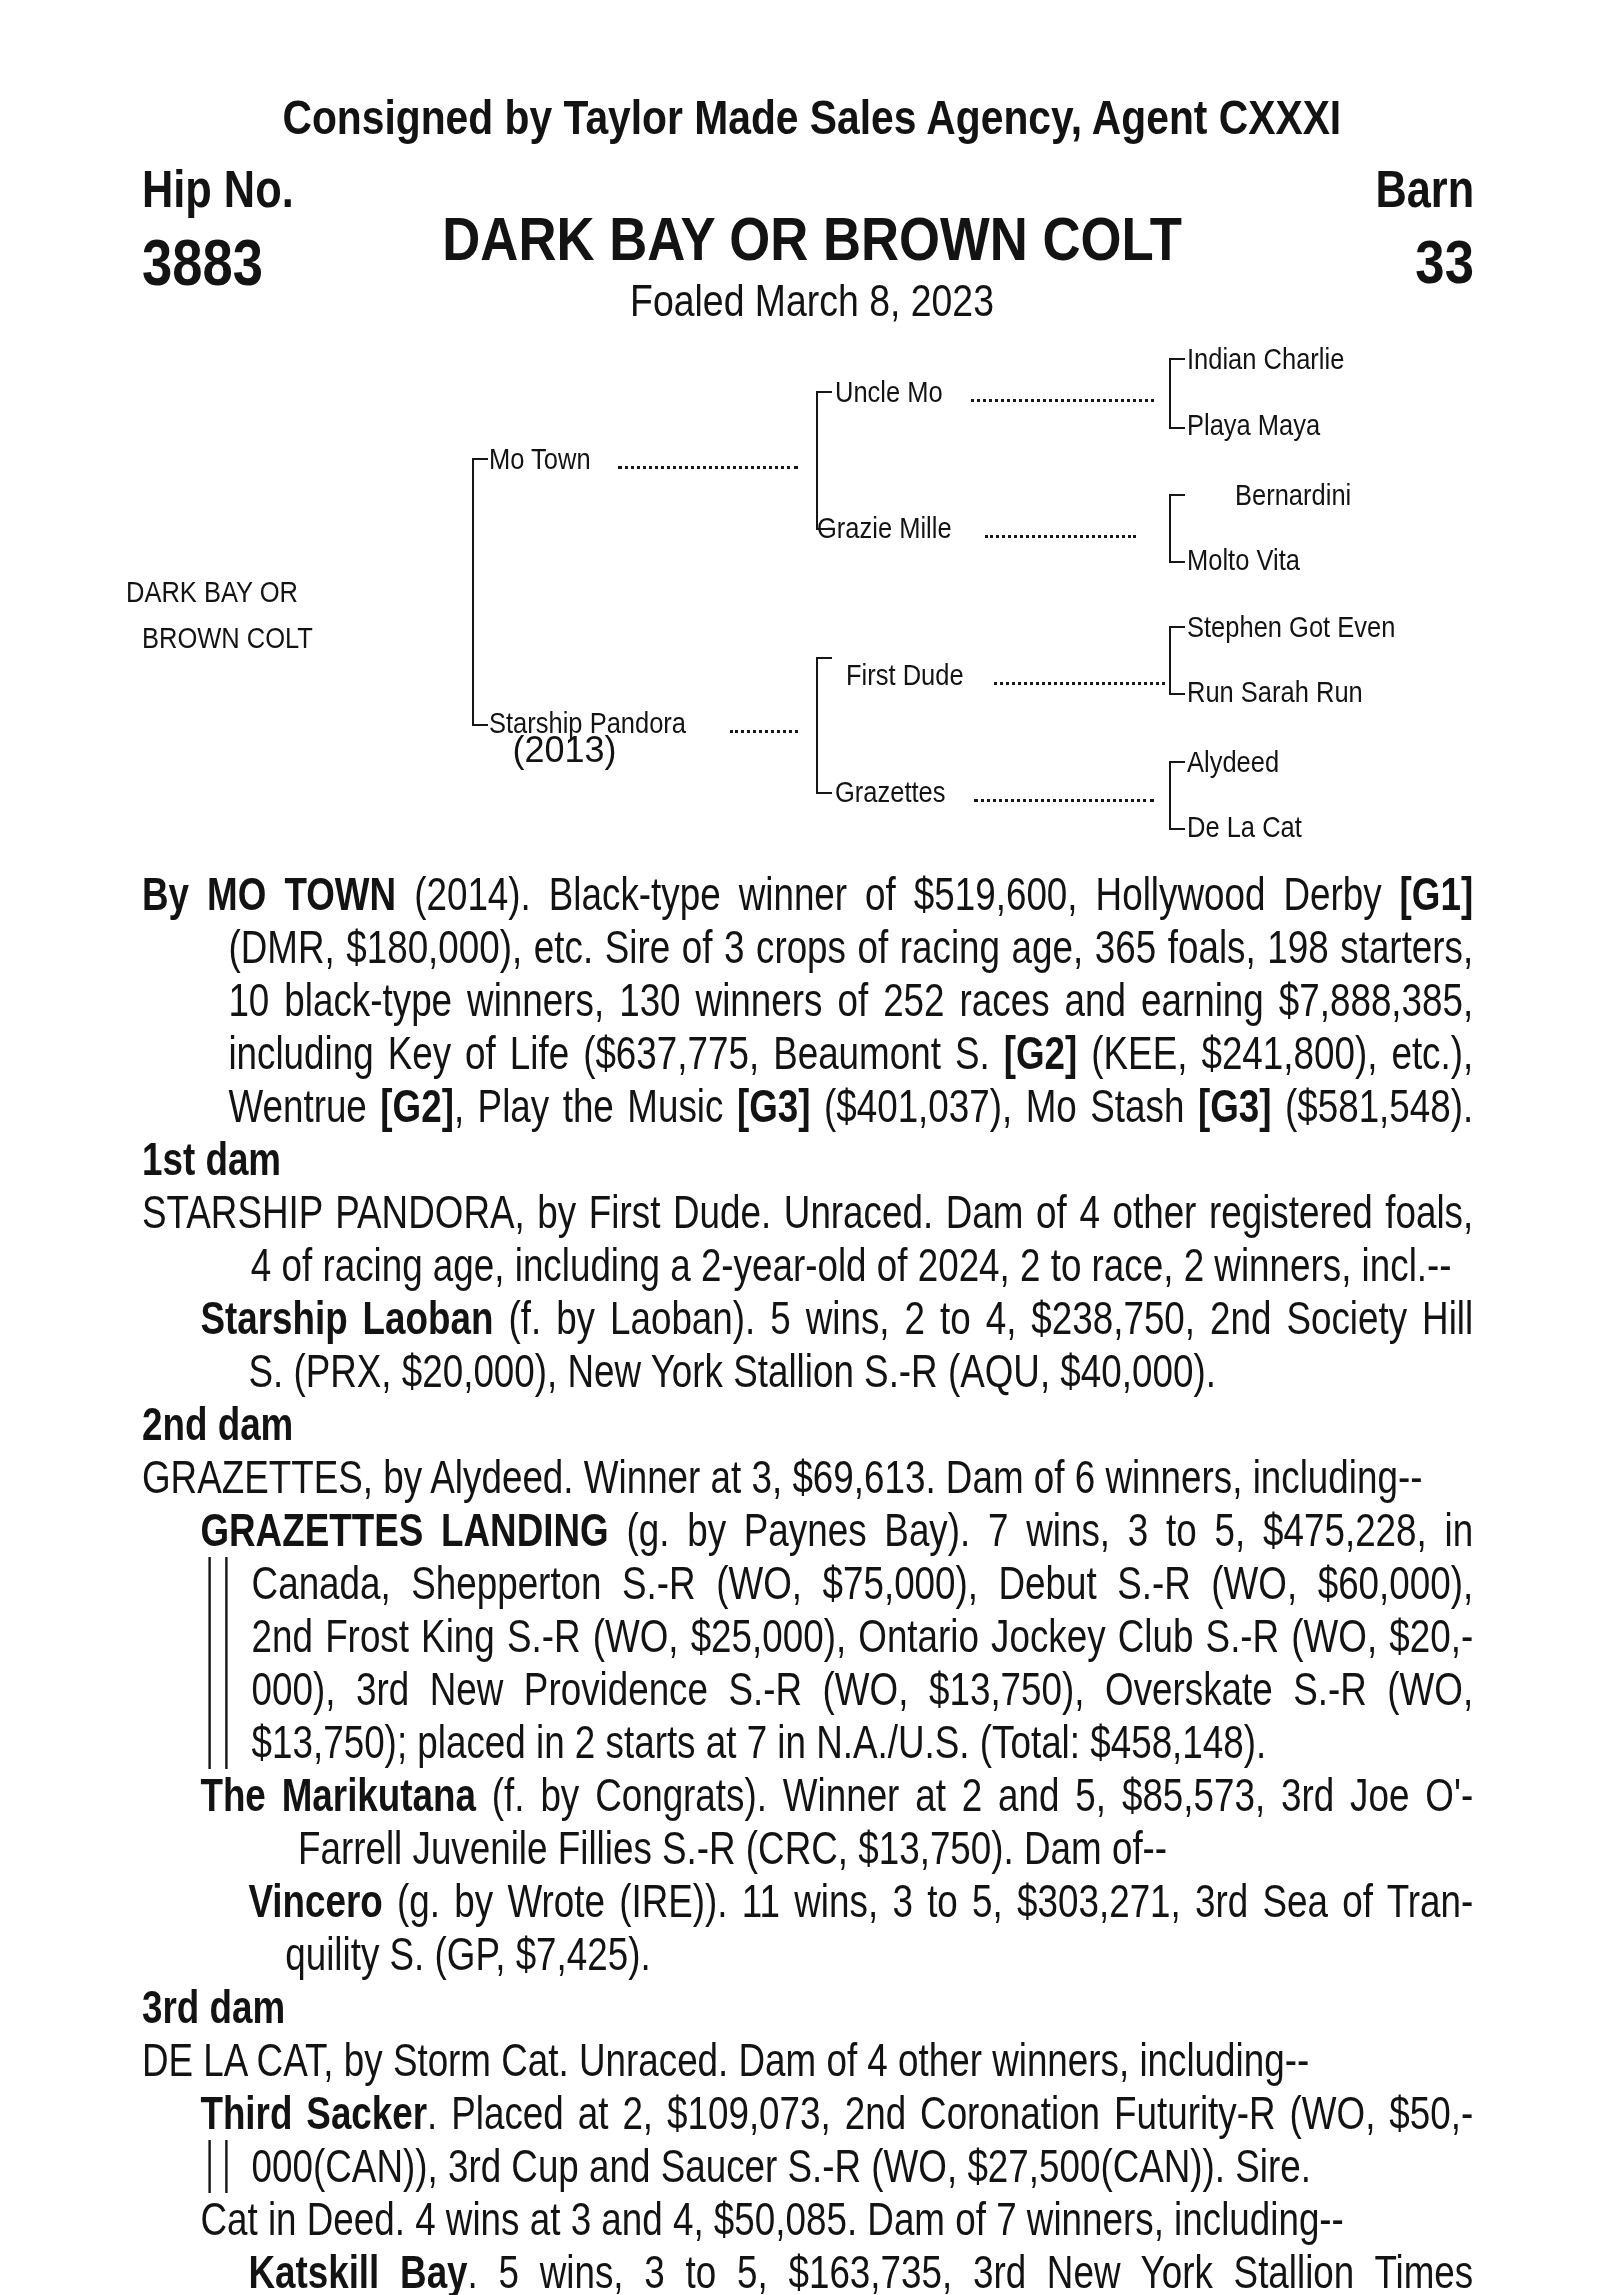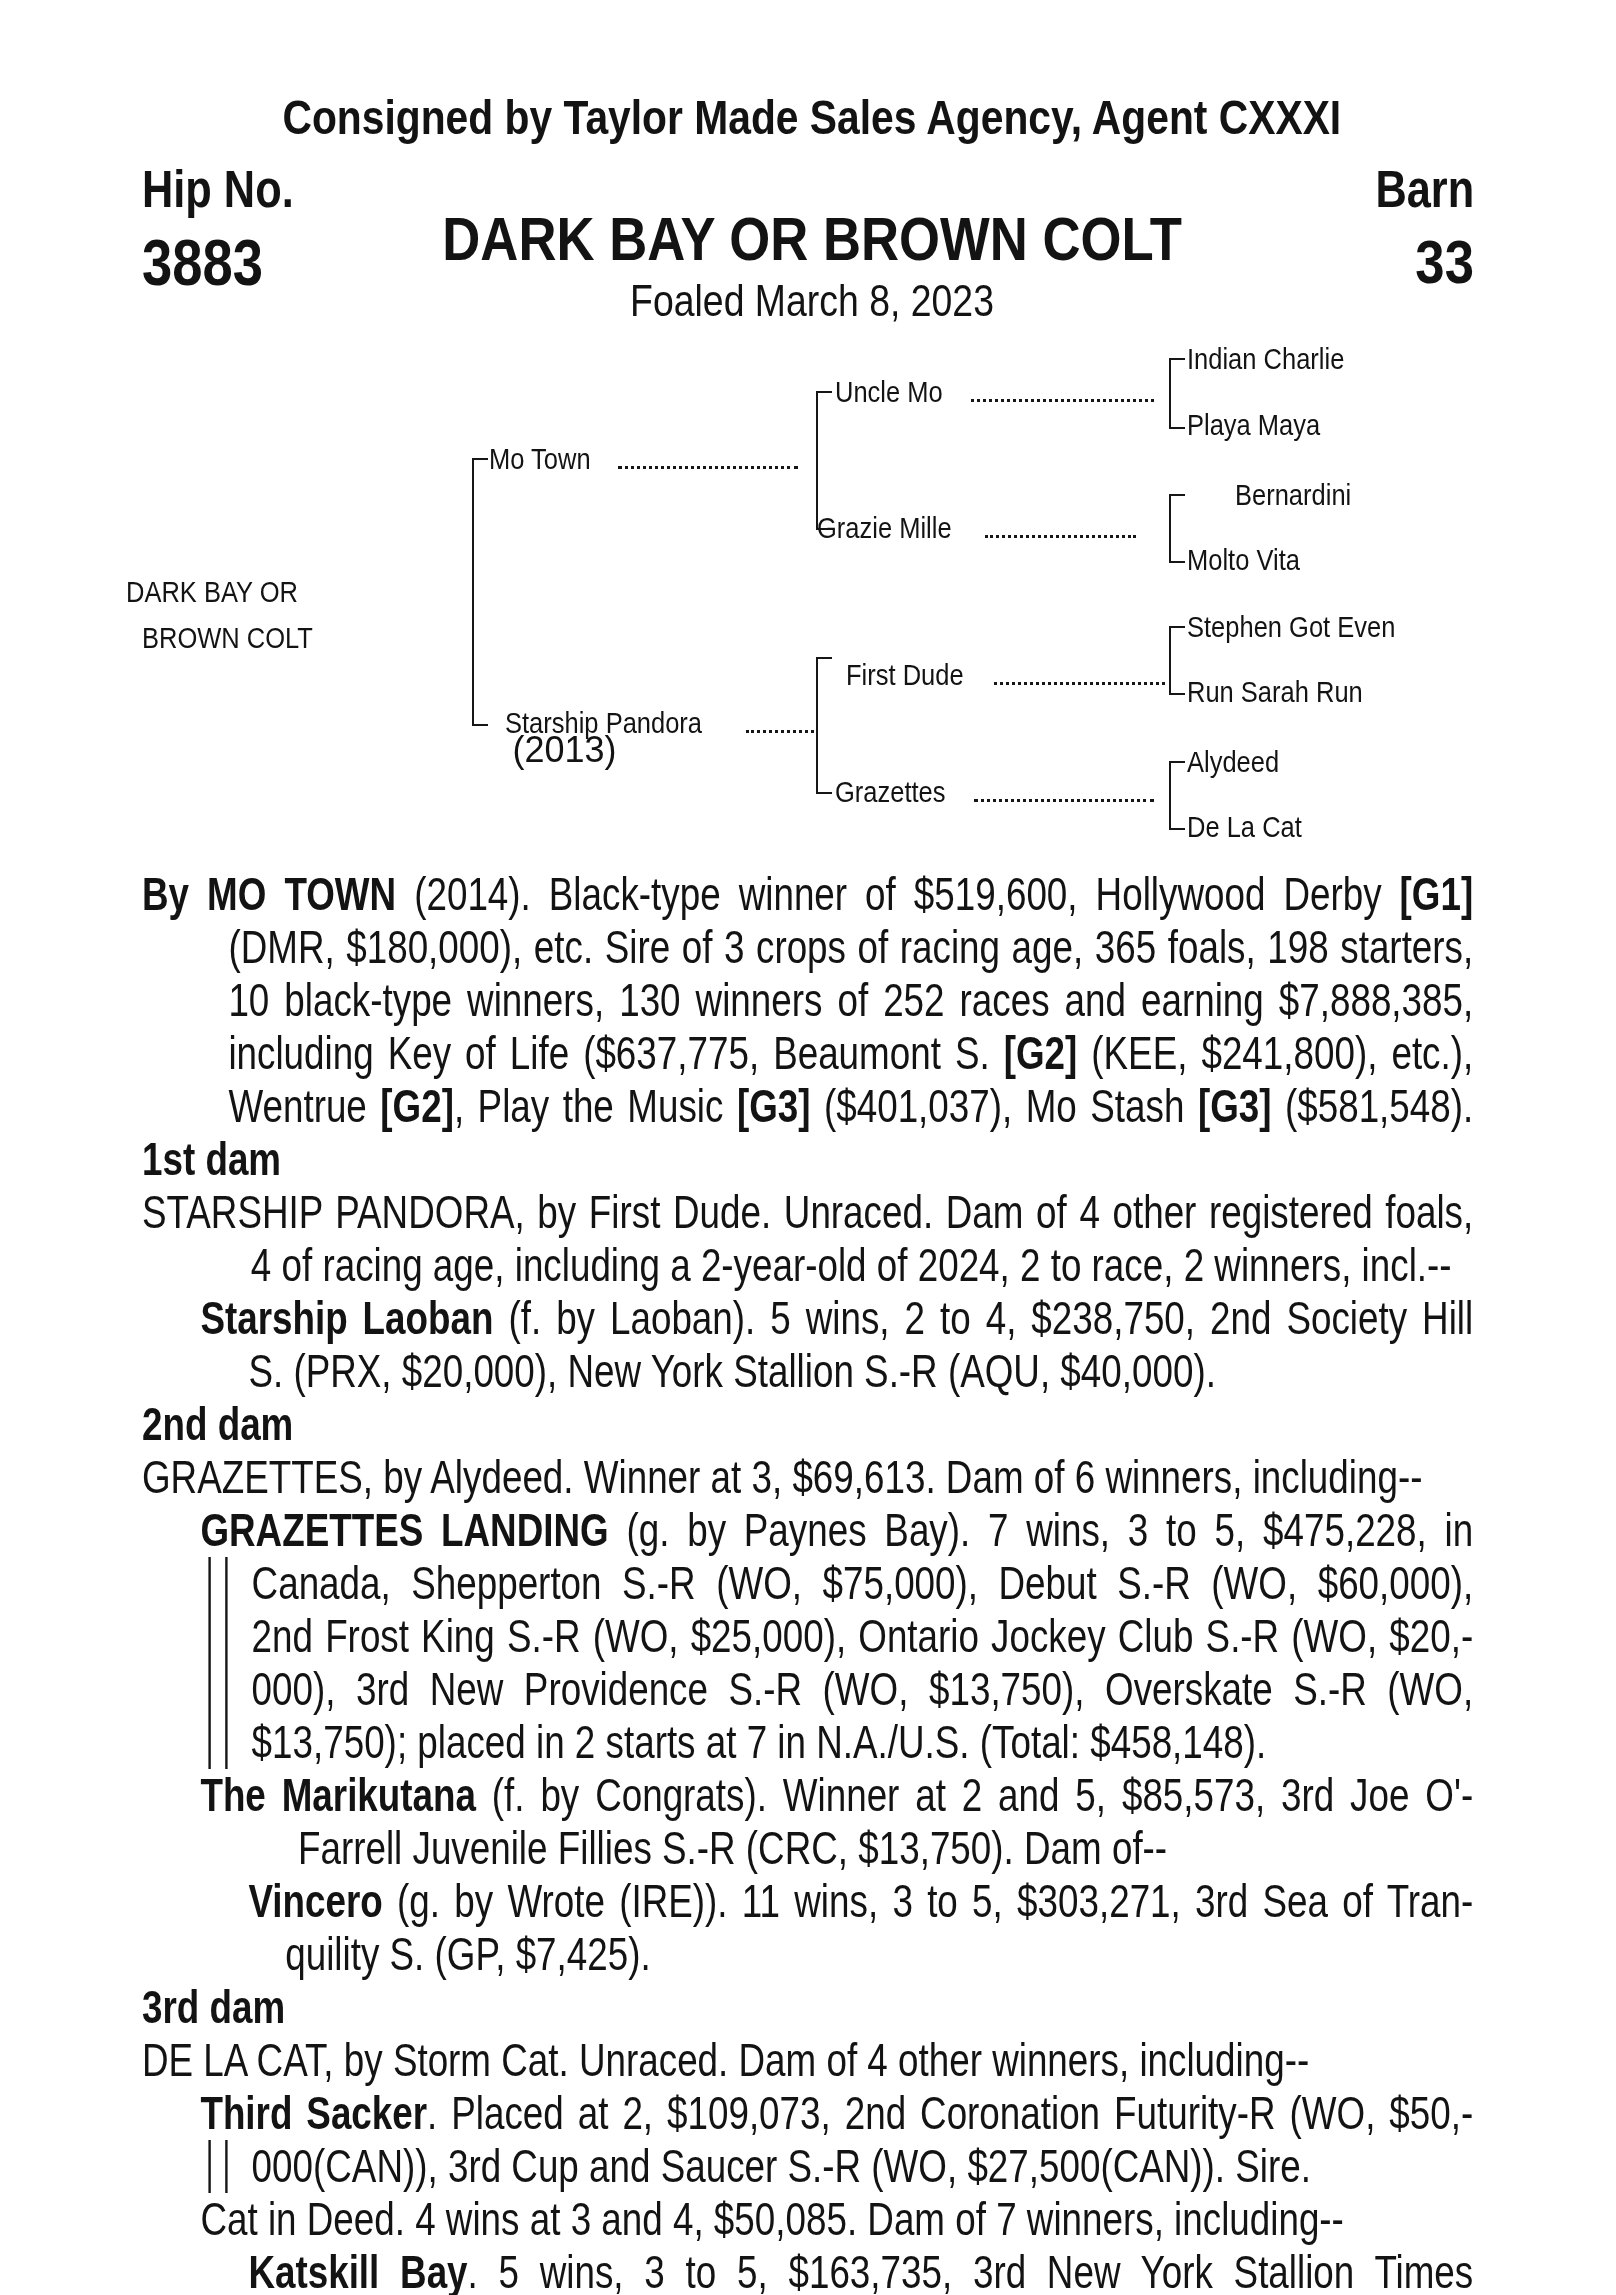--- a/index.html
+++ b/index.html
@@ -73,21 +73,21 @@
     <div class="tname" style="left: 126px; top: 571px;">
       <span class="nm">DARK BAY OR</span>
     </div>
     <div class="tname" style="left: 142px; top: 617px;">
       <span class="nm">BROWN COLT</span>
     </div>
     <div class="tname" style="left: 489px; top: 438px; width: 312px;">
       <span class="nm">Mo Town</span>
       <div class="lead"></div>
     </div>
-    <div class="tname" style="left: 489px; top: 702px; width: 312px; margin-left: 16px;">
+    <div class="tname" style="left: 489px; top: 702px; width: 312px;">
       <span class="nm">Starship Pandora</span>
       <div class="lead"></div>
     </div>
     <div class="tsub" style="left: 505px; width: 119px; top: 731px;">(2013)</div>
     <div class="tname" style="left: 835px; top: 371px; width: 322px;">
       <span class="nm">Uncle Mo</span>
       <div class="lead"></div>
     </div>
     <div class="tname" style="left: 817px; top: 507px; width: 322px;">
       <span class="nm">Grazie Mille</span>

